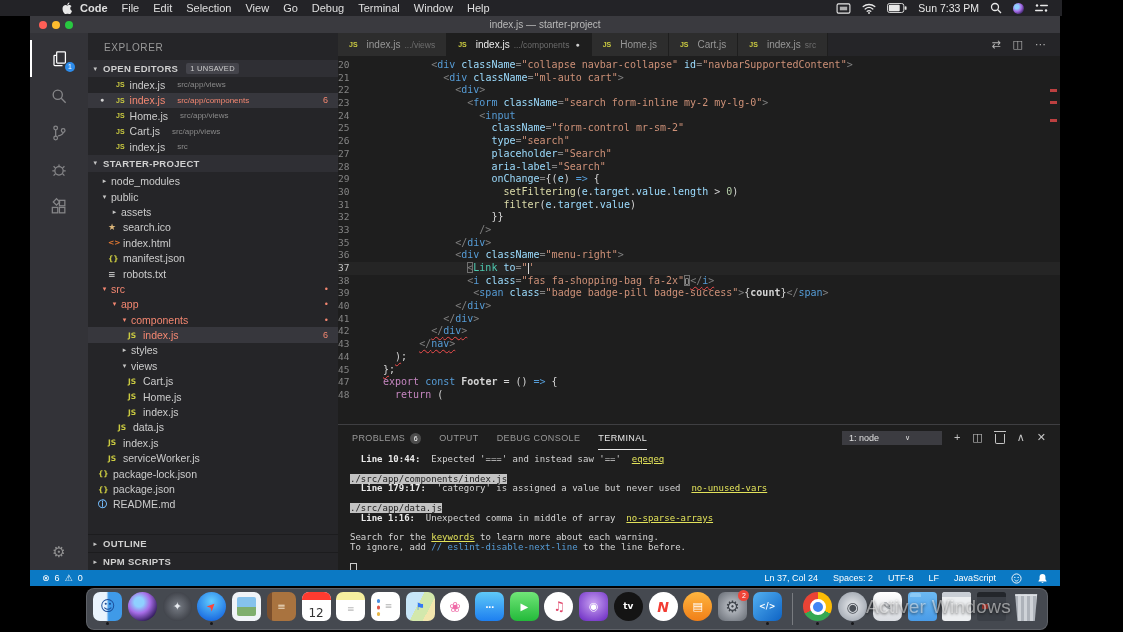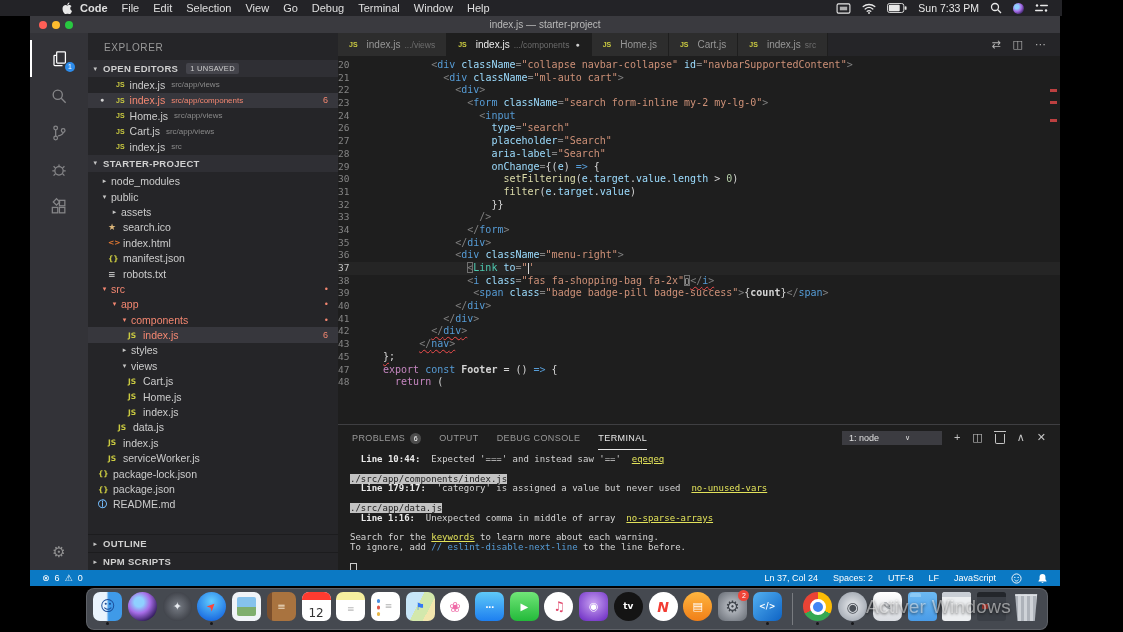--- a/index.html
+++ b/index.html
@@ -48,21 +48,21 @@
   .section-head{display:flex;align-items:center;height:17px;font-size:9.5px;font-weight:bold;
     color:#d0d0d0;background:#2f2f34;letter-spacing:.3px}
   .section-head .chev{width:15px;text-align:center;font-size:7px;color:#c5c5c5}
   .badge-pill{margin-left:8px;background:#44444b;padding:1px 4px;border-radius:2px;
     font-size:7.5px;font-weight:normal;color:#cccccc;letter-spacing:.3px}
   .oe-row{display:flex;align-items:center;height:15.5px;padding-left:28px;position:relative}
   .oe-row.selected{background:#37373d}
   .oe-dot{position:absolute;left:12px;color:#d4d4d4;font-size:7px;top:3px}
   .js-ico{color:var(--jsYellow,#cbcb41);font-weight:bold;font-size:7px;margin-right:5px;flex:none}
   .oe-name{font-size:10.5px;color:#cccccc;white-space:nowrap}
-  .oe-path{margin-left:6px;font-size:8px;color:#8a8a8a;white-space:nowrap;overflow:hidden;text-overflow:ellipsis}
+  .oe-path{margin-left:12px;font-size:8px;color:#8a8a8a;white-space:nowrap;overflow:hidden;text-overflow:ellipsis}
   .oe-row.err .oe-name,.oe-row.err .oe-path{color:var(--errorText,#f48771)}
   .oe-count{margin-left:auto;margin-right:10px;color:var(--errorText,#f48771);font-size:9px;flex:none}
   .tree{flex:1;overflow:hidden;padding-top:2px}
   .tr-row{display:flex;align-items:center;height:15.4px;white-space:nowrap}
   .tr-row.selected{background:#37373d}
   .tr-chev{width:13px;text-align:center;font-size:7px;color:#c5c5c5;flex:none}
   .tr-ficon{width:15px;font-size:7.5px;font-weight:bold;flex:none}
   .tr-name{font-size:10.5px;color:#cccccc}
   .tr-row.err .tr-name,.tr-row.err .tr-chev{color:var(--errorText,#f48771)}
   .tr-right{margin-left:auto;margin-right:10px;color:var(--errorText,#f48771);font-size:9px}
@@ -512,38 +512,39 @@
 
       <div class="editor" id="editor">
         <div class="mark" style="top:33px"></div>
         <div class="mark" style="top:45px"></div>
         <div class="mark" style="top:63px"></div>
       <div class="code-line"><span class="ln">20</span><span class="code"><span class="tk-w">        </span><span class="tk-p">&lt;</span><span class="tk-t">div</span><span class="tk-w"> </span><span class="tk-a">className</span><span class="tk-p">=</span><span class="tk-s">"collapse navbar-collapse"</span><span class="tk-w"> </span><span class="tk-a">id</span><span class="tk-p">=</span><span class="tk-s">"navbarSupportedContent"</span><span class="tk-p">&gt;</span></span></div>
           <div class="code-line"><span class="ln">21</span><span class="code"><span class="tk-w">          </span><span class="tk-p">&lt;</span><span class="tk-t">div</span><span class="tk-w"> </span><span class="tk-a">className</span><span class="tk-p">=</span><span class="tk-s">"ml-auto cart"</span><span class="tk-p">&gt;</span></span></div>
           <div class="code-line"><span class="ln">22</span><span class="code"><span class="tk-w">            </span><span class="tk-p">&lt;</span><span class="tk-t">div</span><span class="tk-p">&gt;</span></span></div>
           <div class="code-line"><span class="ln">23</span><span class="code"><span class="tk-w">              </span><span class="tk-p">&lt;</span><span class="tk-t">form</span><span class="tk-w"> </span><span class="tk-a">className</span><span class="tk-p">=</span><span class="tk-s">"search form-inline my-2 my-lg-0"</span><span class="tk-p">&gt;</span></span></div>
           <div class="code-line"><span class="ln">24</span><span class="code"><span class="tk-w">                </span><span class="tk-p">&lt;</span><span class="tk-t">input</span></span></div>
+          <div class="code-line"><span class="ln">25</span><span class="code"><span class="tk-w">                  </span><span class="tk-a">className</span><span class="tk-p">=</span><span class="tk-s">"form-control mr-sm-2"</span></span></div>
           <div class="code-line"><span class="ln">26</span><span class="code"><span class="tk-w">                  </span><span class="tk-a">type</span><span class="tk-p">=</span><span class="tk-s">"search"</span></span></div>
           <div class="code-line"><span class="ln">27</span><span class="code"><span class="tk-w">                  </span><span class="tk-a">placeholder</span><span class="tk-p">=</span><span class="tk-s">"Search"</span></span></div>
           <div class="code-line"><span class="ln">28</span><span class="code"><span class="tk-w">                  </span><span class="tk-a">aria-label</span><span class="tk-p">=</span><span class="tk-s">"Search"</span></span></div>
           <div class="code-line"><span class="ln">29</span><span class="code"><span class="tk-w">                  </span><span class="tk-a">onChange</span><span class="tk-p">=</span><span class="tk-w">{(</span><span class="tk-v">e</span><span class="tk-w">) </span><span class="tk-k">=&gt;</span><span class="tk-w"> {</span></span></div>
           <div class="code-line"><span class="ln">30</span><span class="code"><span class="tk-w">                    </span><span class="tk-f">setFiltering</span><span class="tk-w">(</span><span class="tk-v">e</span><span class="tk-w">.</span><span class="tk-v">target</span><span class="tk-w">.</span><span class="tk-v">value</span><span class="tk-w">.</span><span class="tk-v">length</span><span class="tk-w"> &gt; </span><span class="tk-num">0</span><span class="tk-w">)</span></span></div>
           <div class="code-line"><span class="ln">31</span><span class="code"><span class="tk-w">                    </span><span class="tk-f">filter</span><span class="tk-w">(</span><span class="tk-v">e</span><span class="tk-w">.</span><span class="tk-v">target</span><span class="tk-w">.</span><span class="tk-v">value</span><span class="tk-w">)</span></span></div>
           <div class="code-line"><span class="ln">32</span><span class="code"><span class="tk-w">                  </span><span class="tk-w">}}</span></span></div>
           <div class="code-line"><span class="ln">33</span><span class="code"><span class="tk-w">                </span><span class="tk-p">/&gt;</span></span></div>
-          <div class="code-line"><span class="ln">34</span><span class="code"><span class="tk-w">              </span><span class="tk-p">&lt;/</span><span class="tk-t">form</span><span class="tk-p">&gt;</span></span></div>
           <div class="code-line"><span class="ln">35</span><span class="code"><span class="tk-w">            </span><span class="tk-p">&lt;/</span><span class="tk-t">div</span><span class="tk-p">&gt;</span></span></div>
           <div class="code-line"><span class="ln">36</span><span class="code"><span class="tk-w">            </span><span class="tk-p">&lt;</span><span class="tk-t">div</span><span class="tk-w"> </span><span class="tk-a">className</span><span class="tk-p">=</span><span class="tk-s">"menu-right"</span><span class="tk-p">&gt;</span></span></div>
           <div class="code-line cur"><span class="ln">37</span><span class="code"><span class="tk-w">              </span><span class="tk-p tk-box">&lt;</span><span class="tk-c">Link</span><span class="tk-w"> </span><span class="tk-a">to</span><span class="tk-p">=</span><span class="tk-s">"</span><span class="tk-cur"></span><span class="tk-s">'</span></span></div>
           <div class="code-line"><span class="ln">38</span><span class="code"><span class="tk-w">              </span><span class="tk-p">&lt;</span><span class="tk-t">i</span><span class="tk-w"> </span><span class="tk-a">class</span><span class="tk-p">=</span><span class="tk-s">"fas fa-shopping-bag fa-2x"</span><span class="tk-w tk-box">▯</span><span class="tk-p tk-e">&lt;/</span><span class="tk-t tk-e">i</span><span class="tk-p tk-e">&gt;</span></span></div>
           <div class="code-line"><span class="ln">39</span><span class="code"><span class="tk-w">               </span><span class="tk-p">&lt;</span><span class="tk-t">span</span><span class="tk-w"> </span><span class="tk-a">class</span><span class="tk-p">=</span><span class="tk-s">"badge badge-pill badge-success"</span><span class="tk-p">&gt;</span><span class="tk-w">{</span><span class="tk-b">count</span><span class="tk-w">}</span><span class="tk-p">&lt;/</span><span class="tk-t">span</span><span class="tk-p">&gt;</span></span></div>
           <div class="code-line"><span class="ln">40</span><span class="code"><span class="tk-w">            </span><span class="tk-p">&lt;/</span><span class="tk-t">div</span><span class="tk-p">&gt;</span></span></div>
           <div class="code-line"><span class="ln">41</span><span class="code"><span class="tk-w">          </span><span class="tk-p">&lt;/</span><span class="tk-t">div</span><span class="tk-p">&gt;</span></span></div>
           <div class="code-line"><span class="ln">42</span><span class="code"><span class="tk-w">        </span><span class="tk-p tk-e">&lt;/</span><span class="tk-t tk-e">div</span><span class="tk-p tk-e">&gt;</span></span></div>
           <div class="code-line"><span class="ln">43</span><span class="code"><span class="tk-w">      </span><span class="tk-p tk-e">&lt;/</span><span class="tk-t tk-e">nav</span><span class="tk-p tk-e">&gt;</span></span></div>
+          <div class="code-line"><span class="ln">44</span><span class="code"><span class="tk-w">  </span><span class="tk-w tk-e">)</span><span class="tk-w">;</span></span></div>
           <div class="code-line"><span class="ln">45</span><span class="code"><span class="tk-w tk-e">}</span><span class="tk-w">;</span></span></div>
           <div class="code-line"><span class="ln">47</span><span class="code"><span class="tk-kw">export</span><span class="tk-w"> </span><span class="tk-k">const</span><span class="tk-w"> </span><span class="tk-b">Footer</span><span class="tk-w"> = () </span><span class="tk-k">=&gt;</span><span class="tk-w"> {</span></span></div>
           <div class="code-line"><span class="ln">48</span><span class="code"><span class="tk-w">  </span><span class="tk-kw">return</span><span class="tk-w"> (</span></span></div>
         </div>
 
       <div class="panel">
         <div class="panel-head">
           <div id="panel-tabs" style="display:flex;gap:18px;height:100%;align-items:stretch">
               <div class="ptab">
                 <span>PROBLEMS</span>

